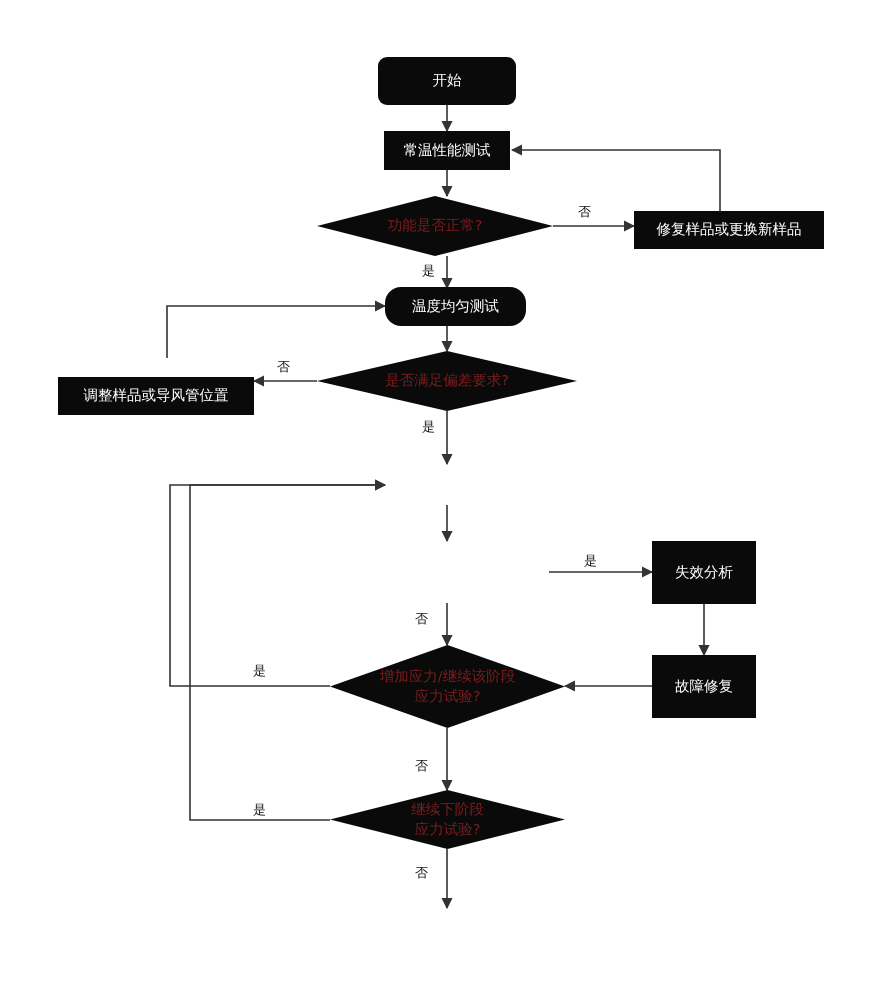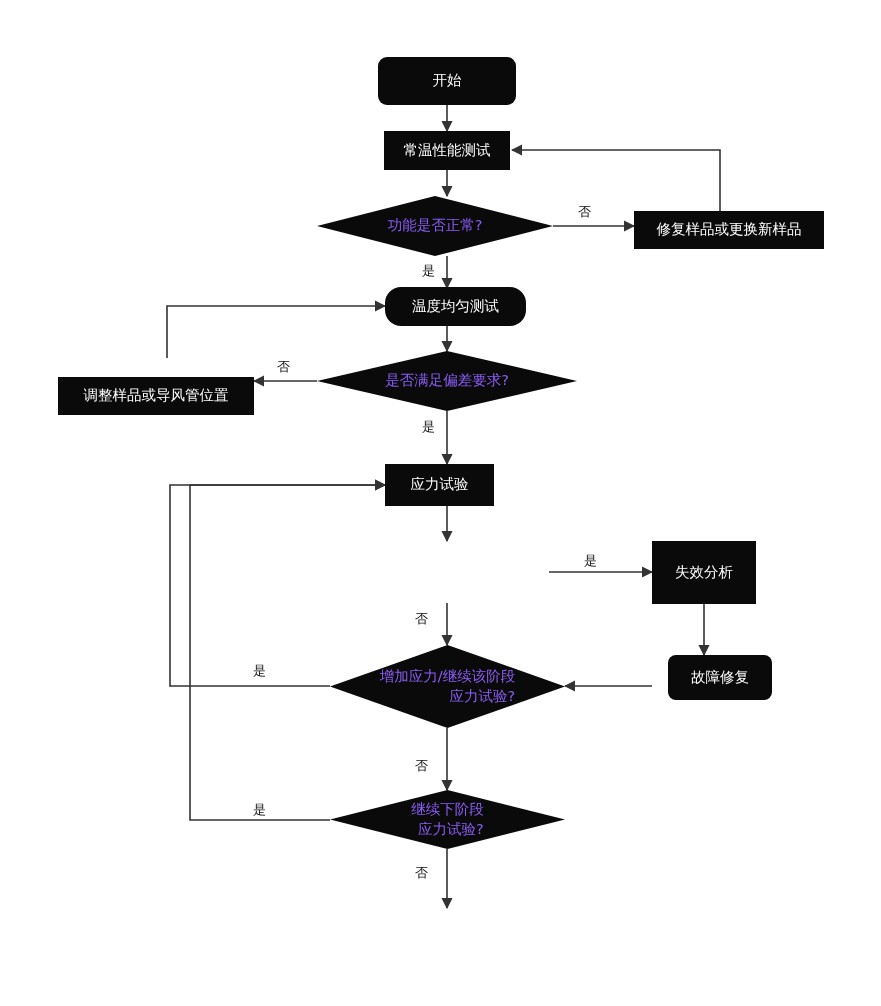--- a/index.html
+++ b/index.html
@@ -55,22 +55,22 @@
   }
   .diamond-label {
     position: absolute;
     left: 0;
     top: 0;
     width: 100%;
     height: 100%;
     display: flex;
     align-items: center;
     justify-content: center;
-    text-align: right;
-    color: #8b5cf6;
+    text-align: center;
+    color: #7f1d1d;
     font-size: 14.5px;
     line-height: 1.35;
     white-space: pre-line;
     pointer-events: none;
   }
   .edge-label {
     position: absolute;
     font-size: 13px;
     color: #111111;
     background: transparent;
@@ -164,38 +164,35 @@
     <svg class="diamond-shape" viewBox="0 0 260 60" preserveAspectRatio="none">
       <polygon points="130,0 260,30 130,60 0,30" fill="#0a0a0a"></polygon>
     </svg>
     <div class="diamond-label">是否满足偏差要求?</div>
   </div>
 
   <div class="node rect" style="left:58px; top:377px; width:196px; height:38px;">
     <span>调整样品或导风管位置</span>
   </div>
 
-  <div class="node rect" style="left:385px; top:464px; width:109px; height:42px;">
-    <span>应力试验</span>
-  </div>
 
 
   <div class="node rect" style="left:652px; top:541px; width:104px; height:63px;">
     <span>失效分析</span>
   </div>
 
   <div class="diamond-wrap" style="left:330px; top:645px; width:235px; height:83px;">
     <svg class="diamond-shape" viewBox="0 0 235 83" preserveAspectRatio="none">
       <polygon points="117.5,0 235,41.5 117.5,83 0,41.5" fill="#0a0a0a"></polygon>
     </svg>
     <div class="diamond-label">增加应力/继续该阶段
 应力试验?</div>
   </div>
 
-  <div class="node rect" style="left:668px; top:655px; width:104px; height:45px;border-radius:8px;">
+  <div class="node rect" style="left:652px; top:655px; width:104px; height:63px;">
     <span>故障修复</span>
   </div>
 
   <div class="diamond-wrap" style="left:330px; top:790px; width:235px; height:59px;">
     <svg class="diamond-shape" viewBox="0 0 235 59" preserveAspectRatio="none">
       <polygon points="117.5,0 235,29.5 117.5,59 0,29.5" fill="#0a0a0a"></polygon>
     </svg>
     <div class="diamond-label">继续下阶段
 应力试验?</div>
   </div>

